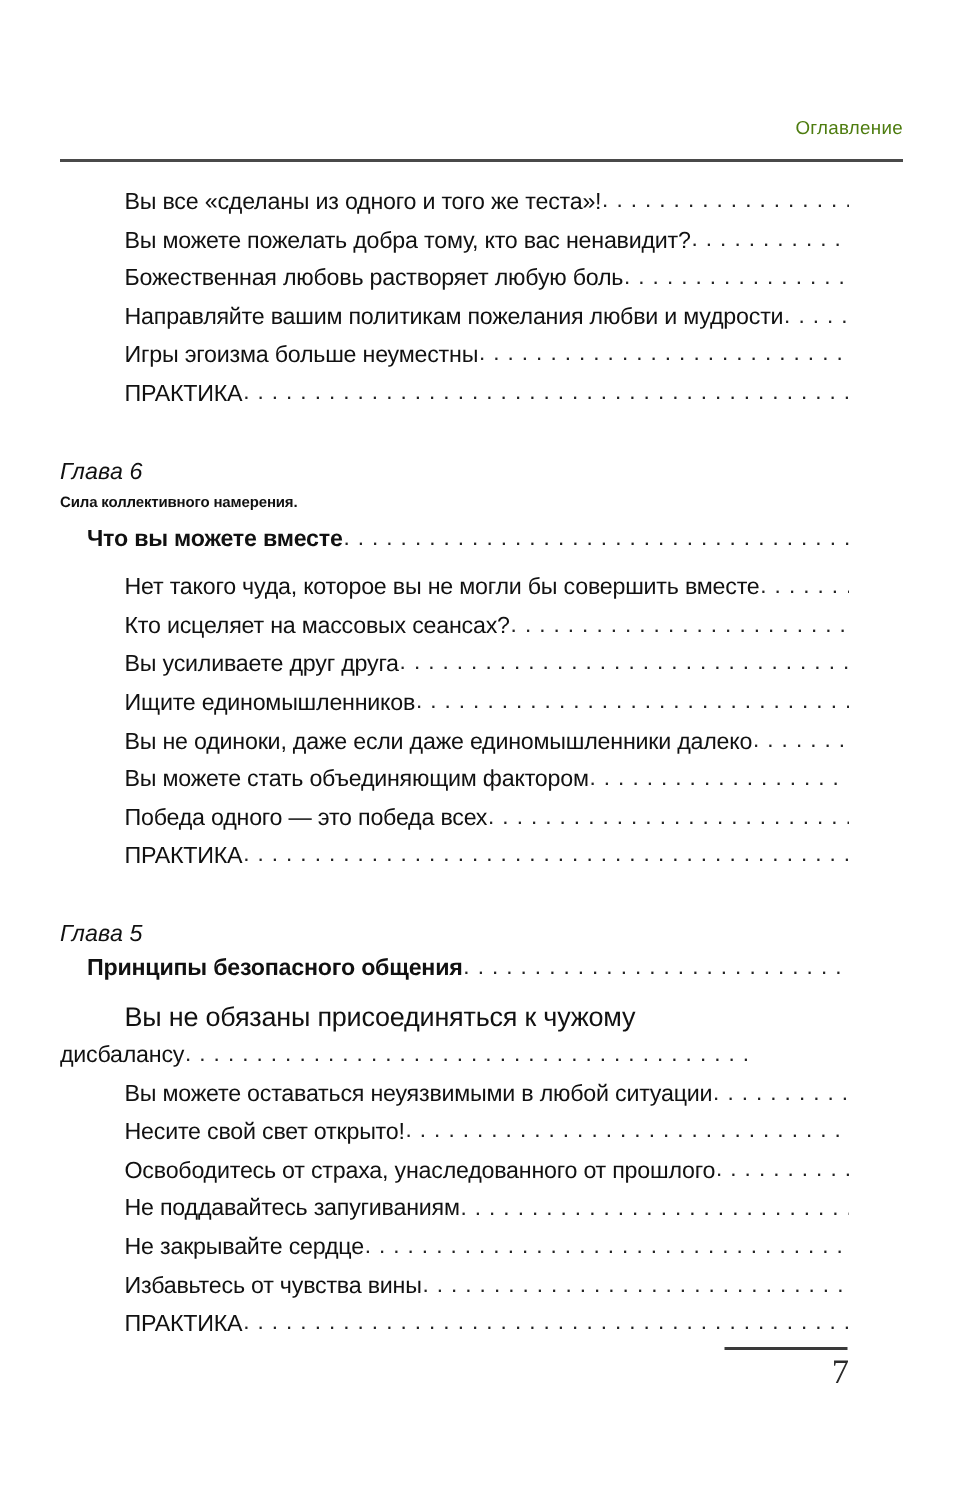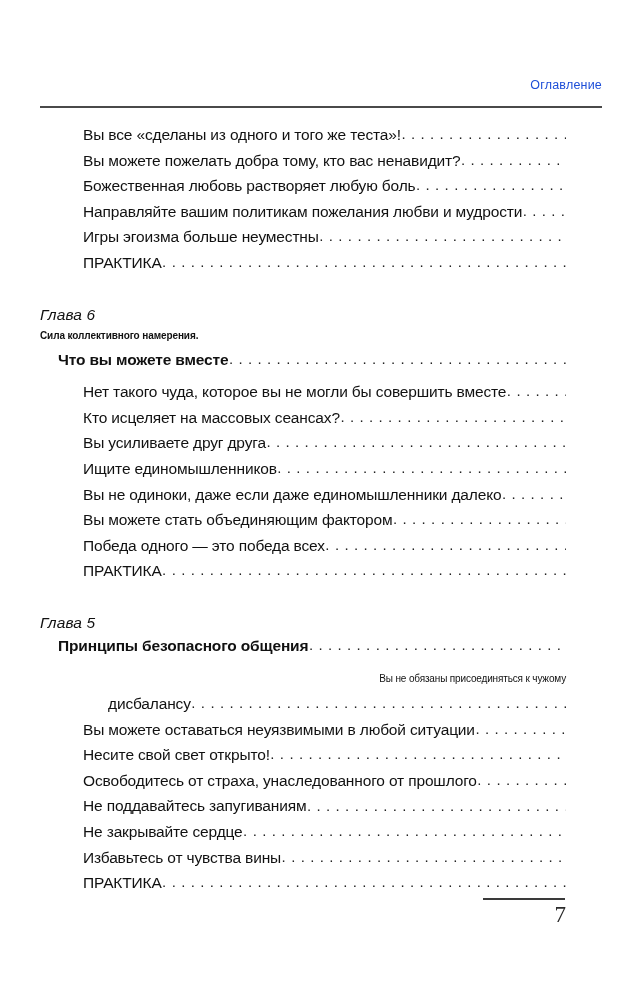--- a/index.html
+++ b/index.html
@@ -26,21 +26,21 @@
 
   
   .running-head {
     position: absolute;
     left: 40px;
     top: 78px;
     width: 562px;
     text-align: right;
     font-size: 12.5px;
     letter-spacing: 0.2px;
-    color: #1d4ed8;
+    color: #4d7c0f;
     font-family: "Liberation Sans", sans-serif;
   }
   .head-rule {
     position: absolute;
     left: 40px;
     top: 106px;
     width: 562px;
     height: 2px;
     background: #4a4a4a;
   }
@@ -123,28 +123,26 @@
     font-weight: bold;
   }
   .chapter-row .label { font-weight: bold; }
   .chapter-row .page  { font-weight: bold; }
   .chapter-row .leader::before { font-weight: normal; }
 
   
   .entry-wrap-first {
     margin-left: 43px;
     width: 483px;
-    font-size: 10px;
+    font-size: 18px;
     line-height: 25.6px;
     letter-spacing: -0.15px;
     white-space: nowrap;
-    text-align: right;
   }
   .entry-cont {
-    margin-left: 68px;
     width: 458px;
   }
 
   .gap-group { height: 28px; }
   .gap-after-chapter { height: 7px; }
 
   
   .folio-rule {
     position: absolute;
     left: 483px;

